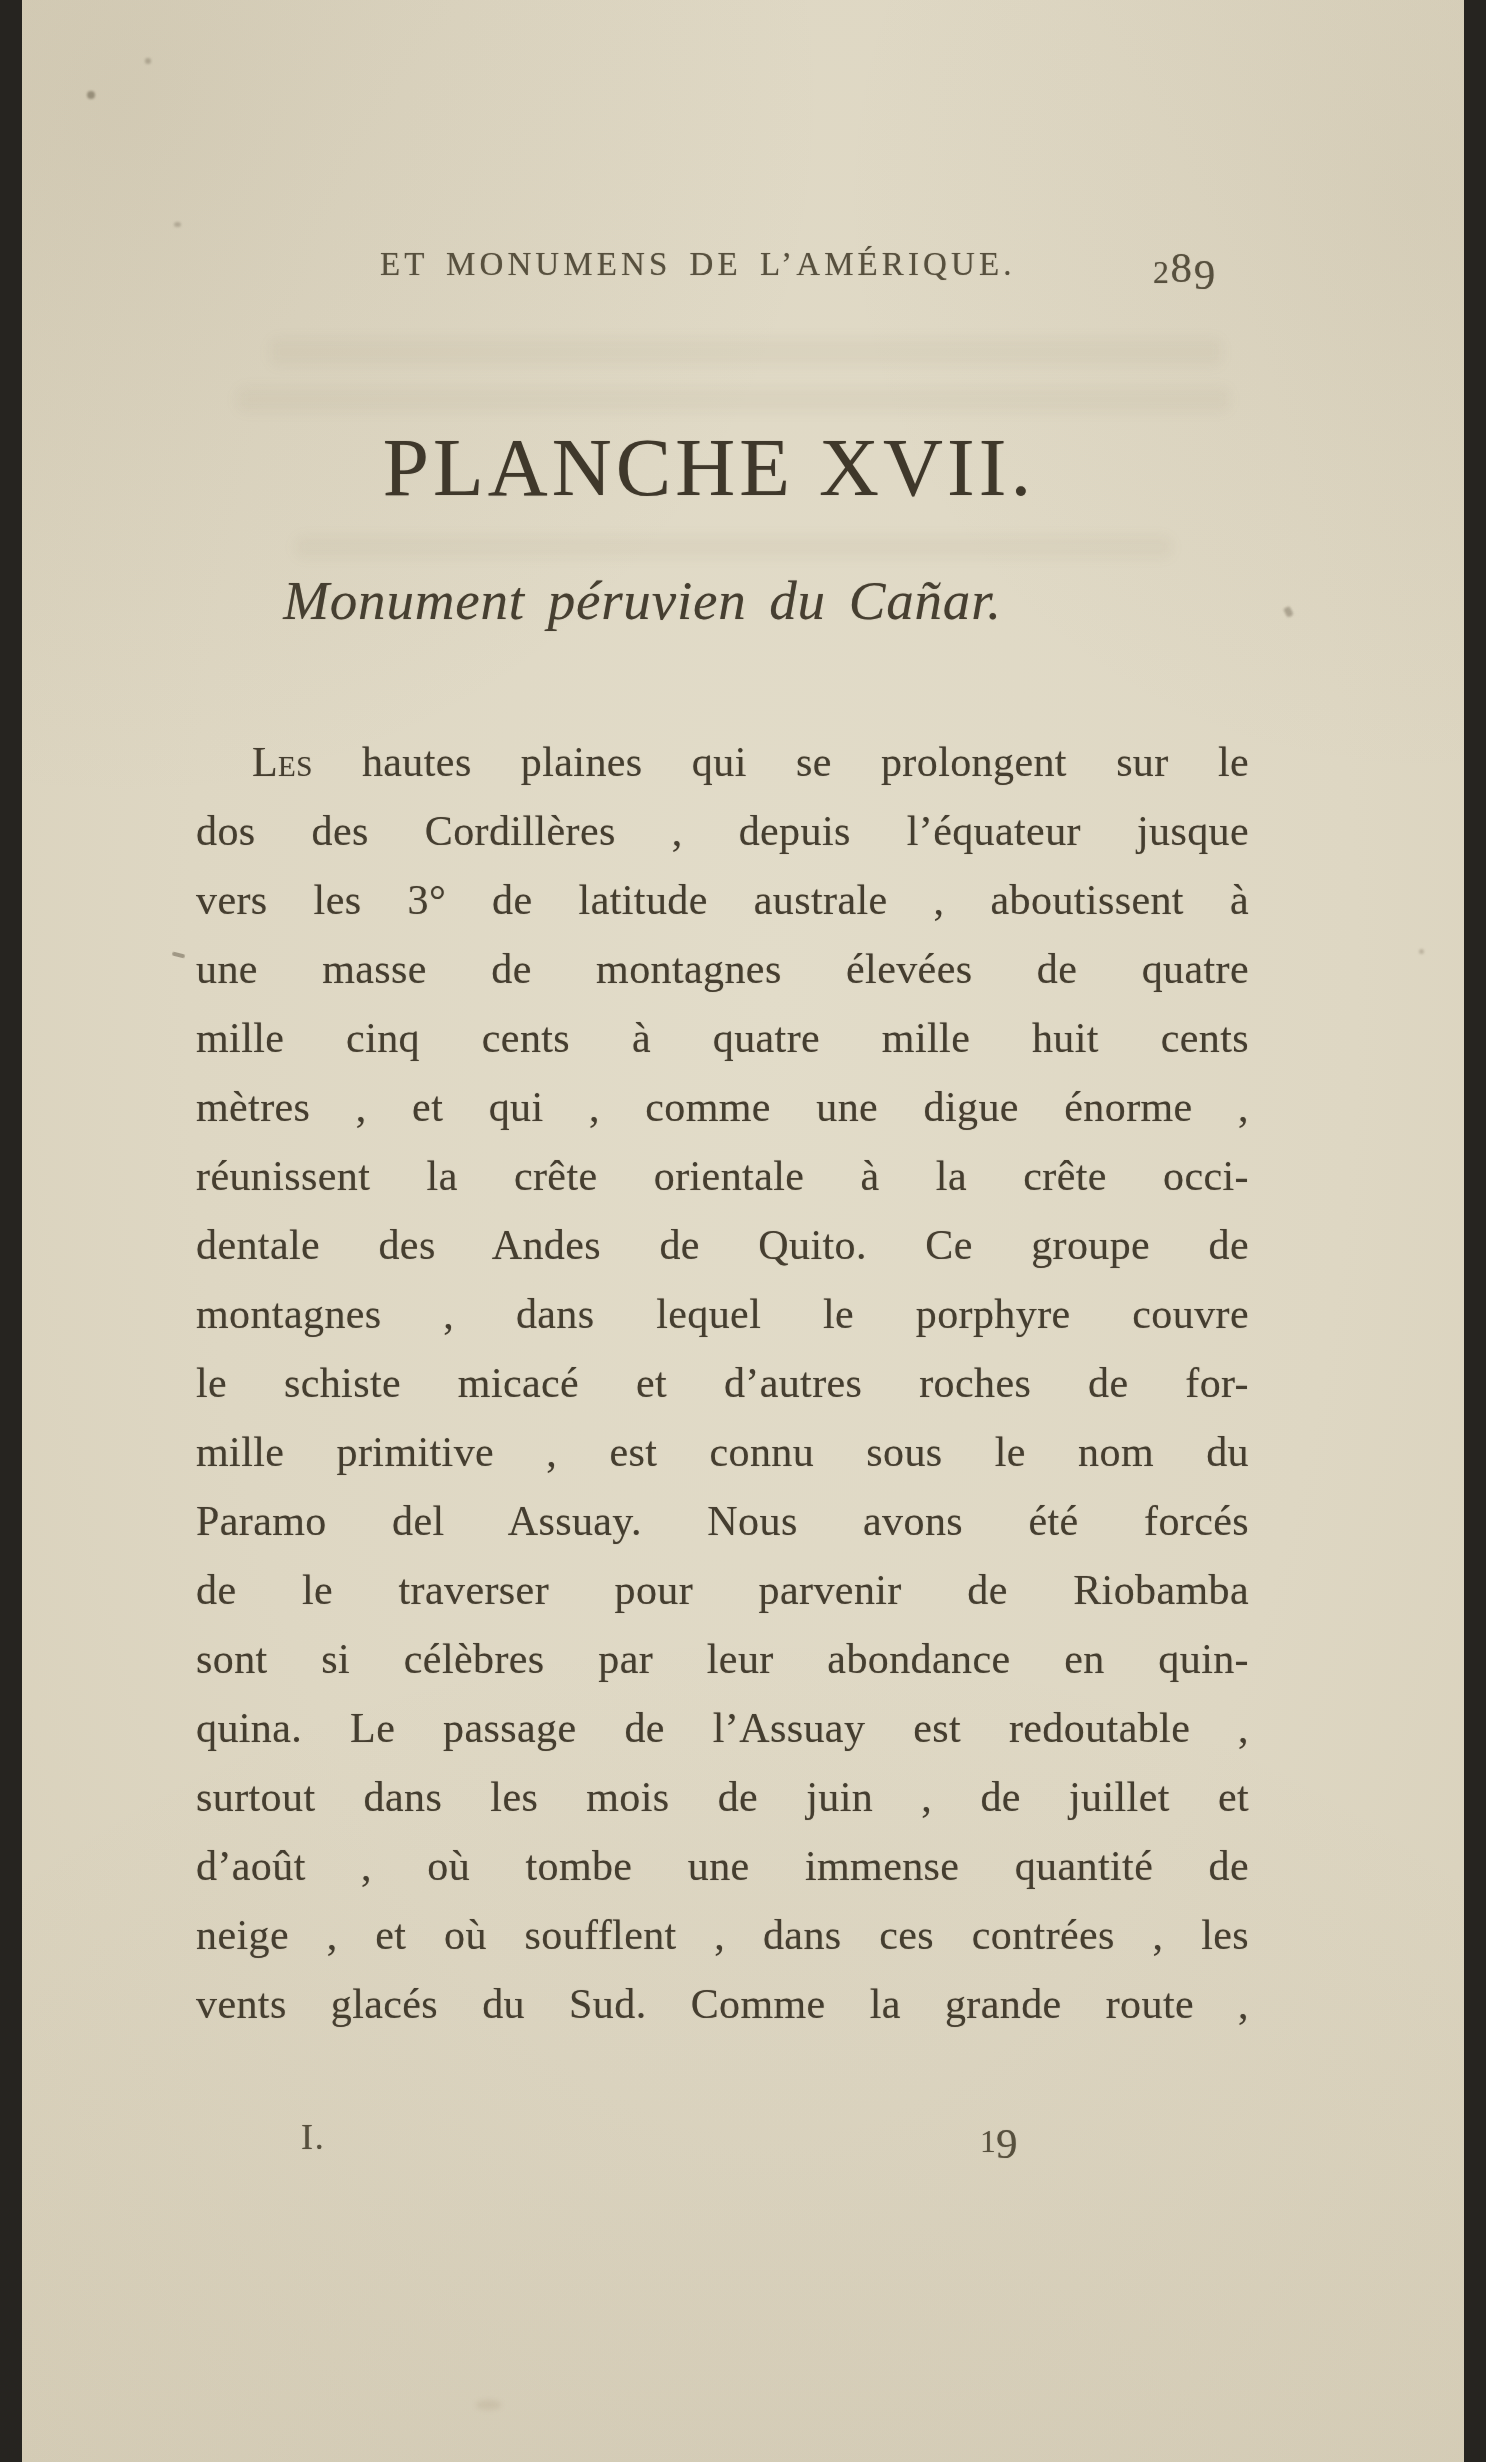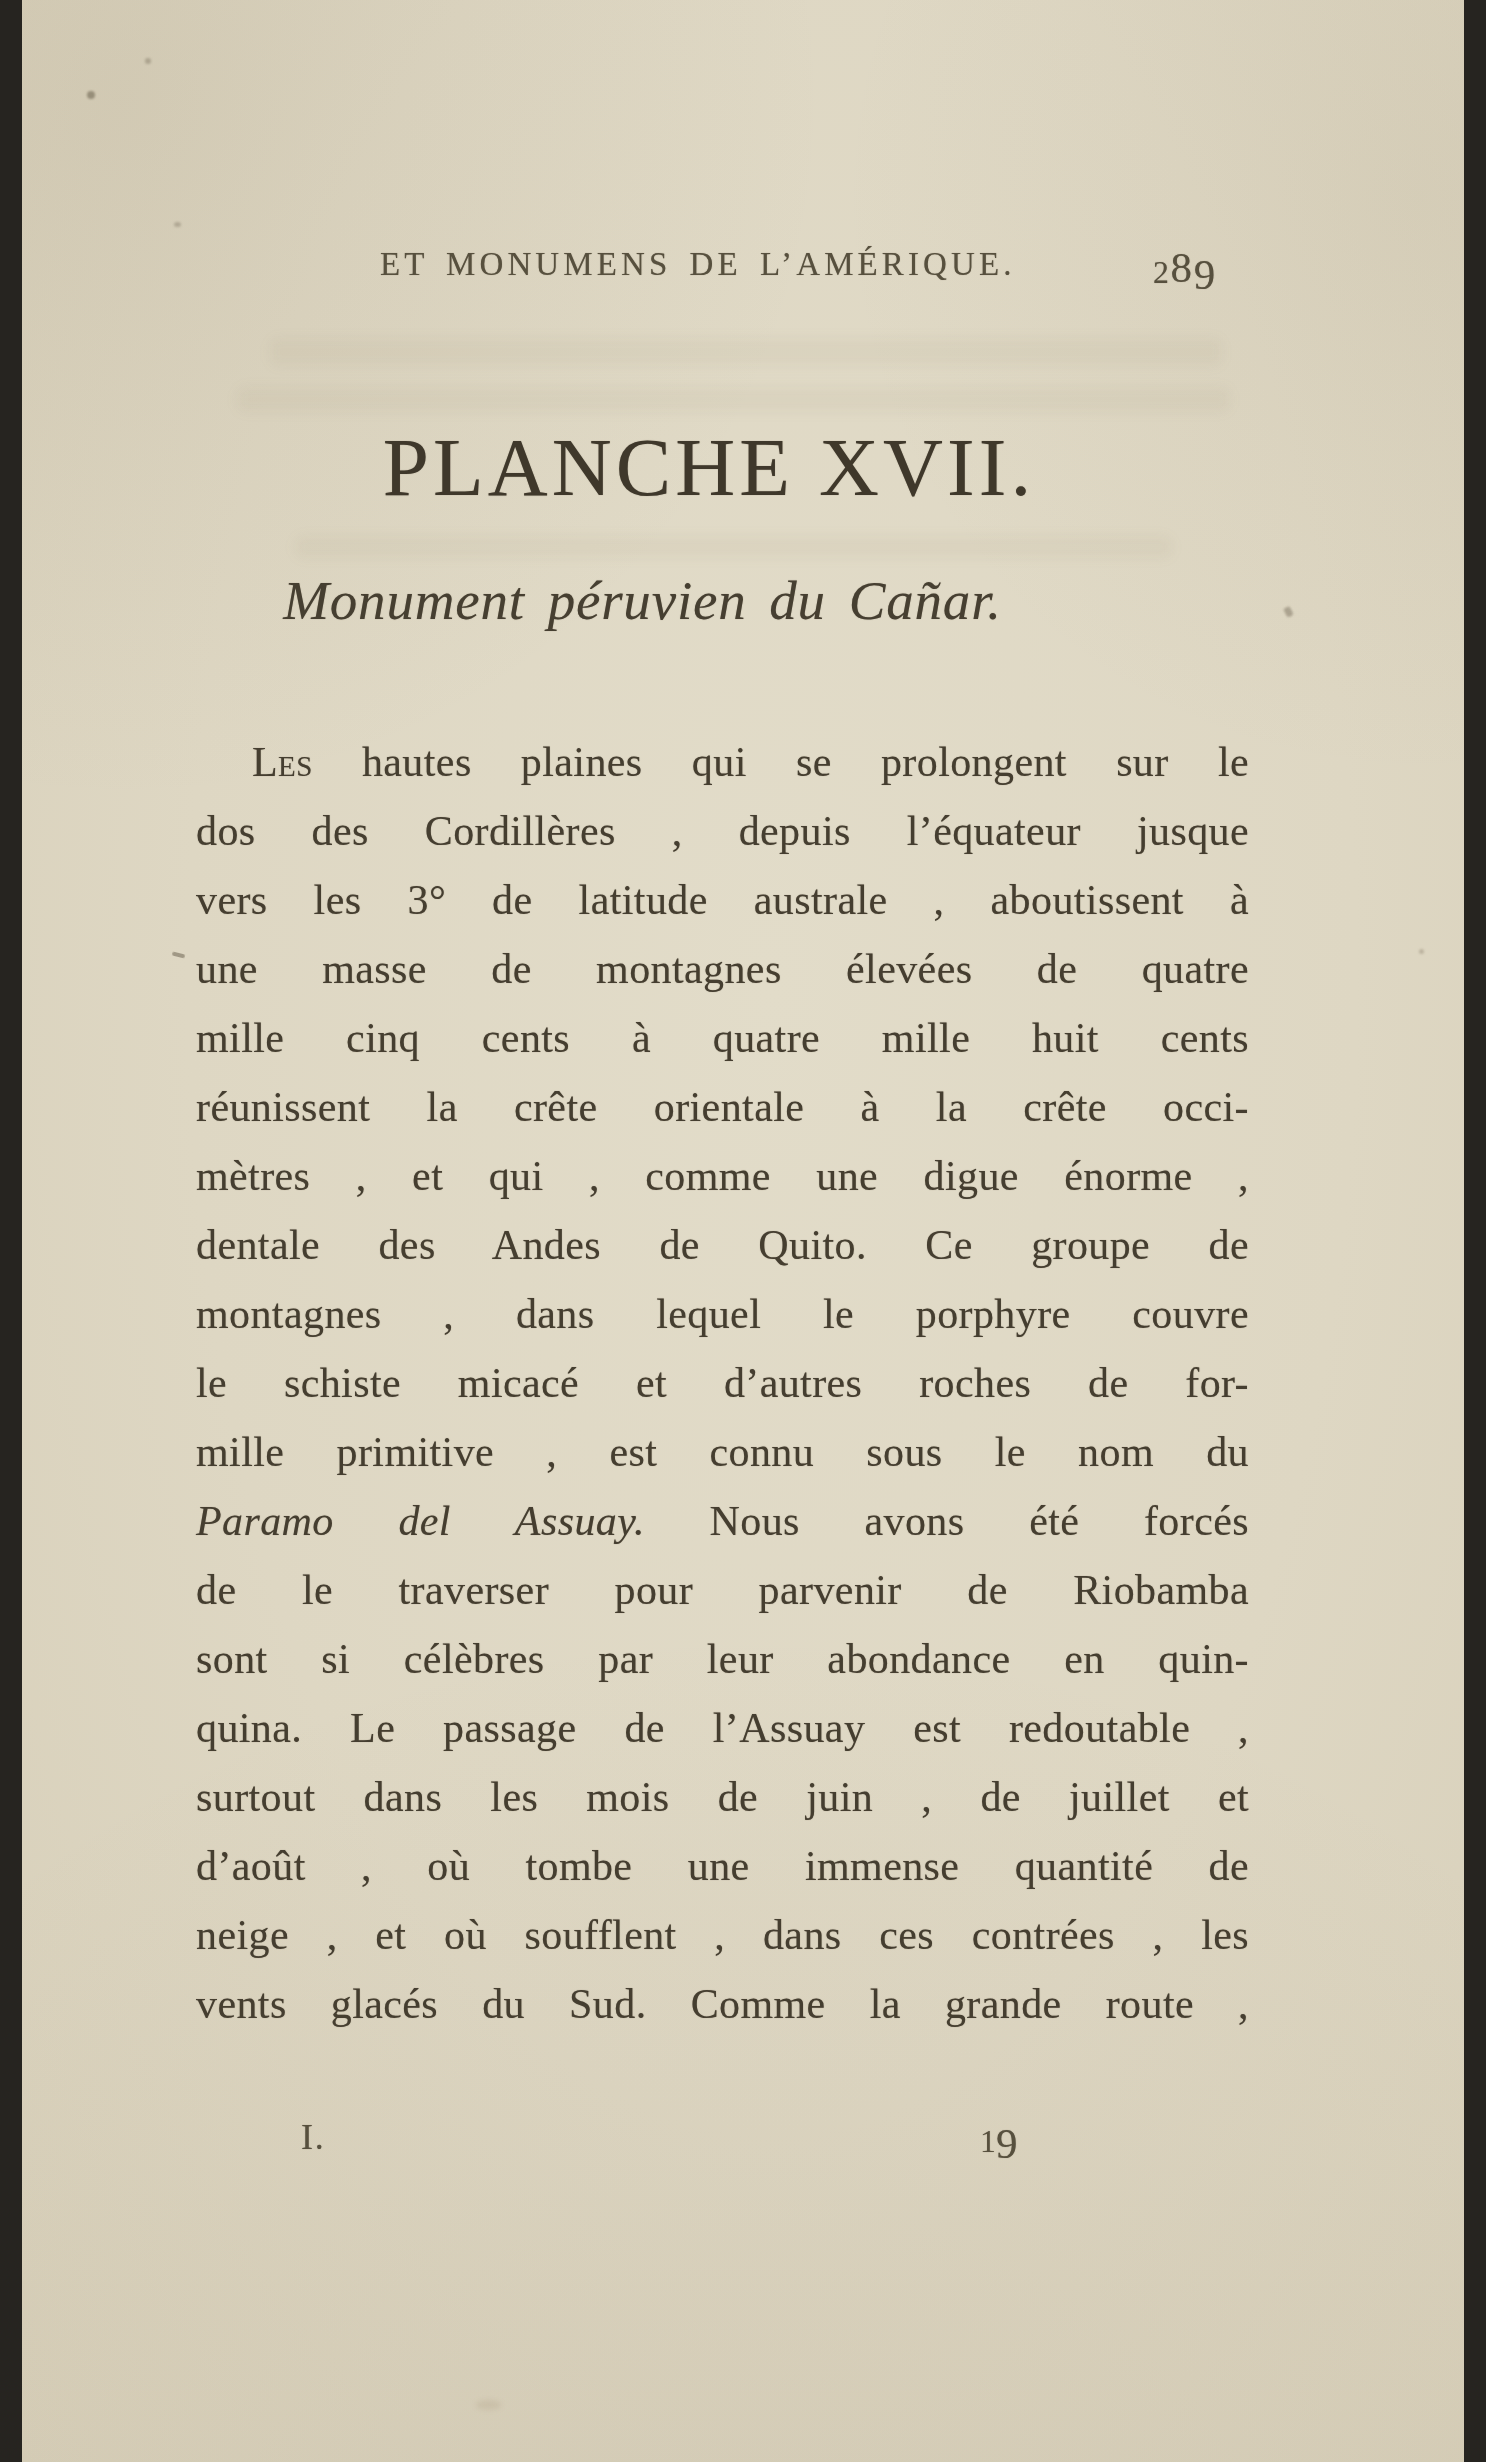--- a/index.html
+++ b/index.html
@@ -68,21 +68,21 @@
   .line{
     font-size:42px;
     height:69px;line-height:69px;
     text-align:justify;
     -moz-text-align-last:justify;
     text-align-last:justify;
     letter-spacing:0.4px;
   }
   .line.indent{text-indent:56px;}
   .sc{font-variant:small-caps;}
-  .it{font-style:italic;margin-top:16px;}
+  .it{margin-top:16px;}
   
   .sig-vol{
     position:absolute;left:279px;top:2116px;
     font-size:36px;line-height:1.2;letter-spacing:1.7px;
     color:var(--ink-light);
   }
   .sig-sheet{
     position:absolute;left:958px;top:2112px;
     font-size:43px;line-height:1.2;
     color:var(--ink-light);
@@ -125,22 +125,22 @@
 
   <h1 class="plate-title">PLANCHE XVII.</h1>
   <h2 class="plate-subtitle">Monument péruvien du Cañar.</h2>
 
   <main class="body-text">
       <div class="line indent"><span class="sc">Les</span><span> hautes plaines qui se prolongent sur le</span></div>
       <div class="line"><span>dos des Cordillères , depuis l’équateur jusque</span></div>
       <div class="line"><span>vers les 3° de latitude australe , aboutissent à</span></div>
       <div class="line"><span>une masse de montagnes élevées de quatre</span></div>
       <div class="line"><span>mille cinq cents à quatre mille huit cents</span></div>
+      <div class="line"><span>mètres , et qui , comme une digue énorme ,</span></div>
       <div class="line"><span>réunissent la crête orientale à la crête occi-</span></div>
-      <div class="line"><span>mètres , et qui , comme une digue énorme ,</span></div>
       <div class="line"><span>dentale des Andes de Quito. Ce groupe de</span></div>
       <div class="line"><span>montagnes , dans lequel le porphyre couvre</span></div>
       <div class="line"><span>le schiste micacé et d’autres roches de for-</span></div>
       <div class="line"><span>mille primitive , est connu sous le nom du</span></div>
       <div class="line"><span class="it">Paramo del Assuay.</span><span> Nous avons été forcés</span></div>
       <div class="line"><span>de le traverser pour parvenir de Riobamba</span></div>
       <div class="line"><span>sont si célèbres par leur abondance en quin-</span></div>
       <div class="line"><span>quina. Le passage de l’Assuay est redoutable ,</span></div>
       <div class="line"><span>surtout dans les mois de juin , de juillet et</span></div>
       <div class="line"><span>d’août , où tombe une immense quantité de</span></div>

